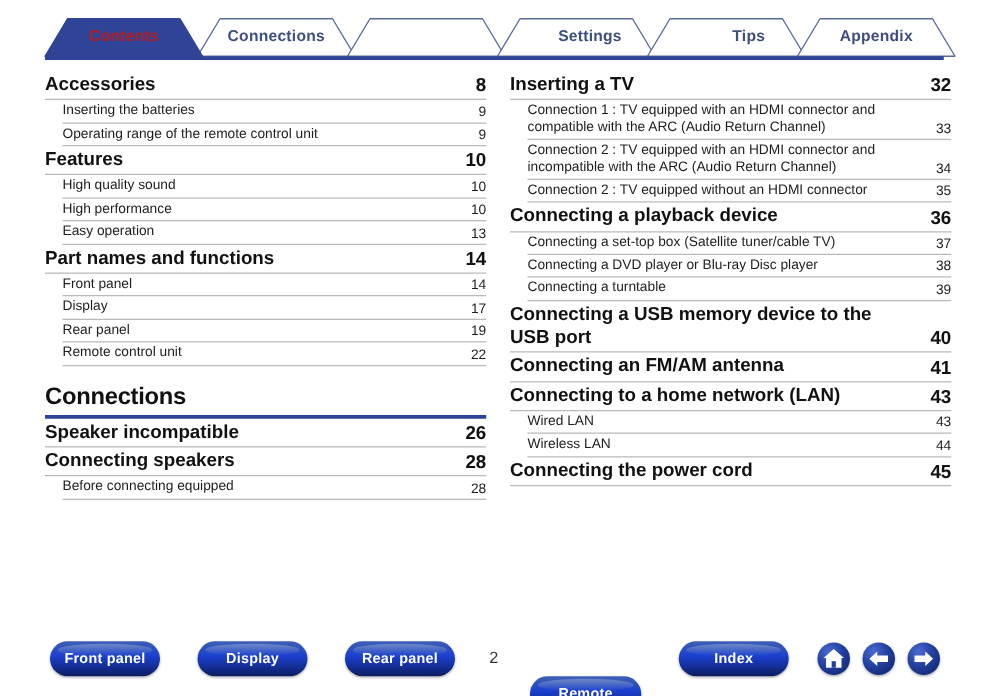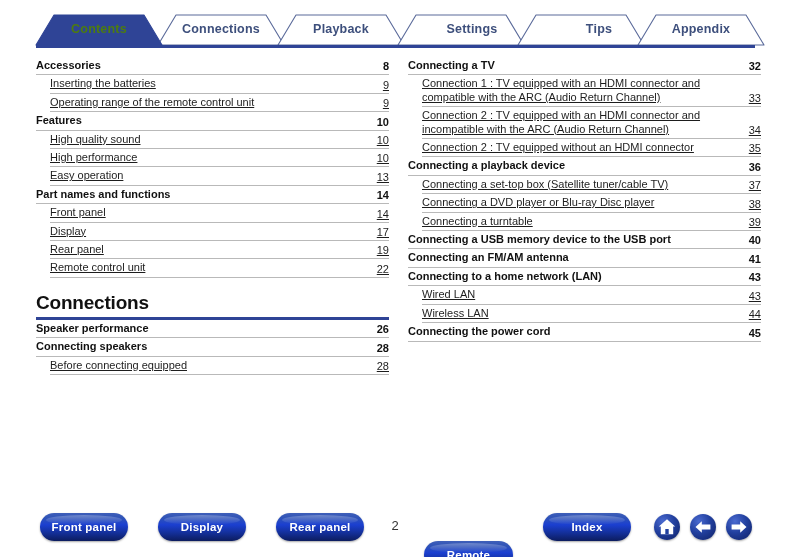--- a/index.html
+++ b/index.html
@@ -30,21 +30,21 @@
     top: 0;
     height: 34px;
     line-height: 34px;
     text-align: center;
     font-size: 12.5px;
     font-weight: bold;
     color: #3d4f7c;
     letter-spacing: .2px;
     white-space: nowrap;
   }
-  .tab-label.active { color: #4d7c0f; text-align: center; }
+  .tab-label.active { color: #b91c1c; text-align: center; }
 
   .tabrule {
     position: absolute;
     left: 36px;
     top: 45px;
     width: 719px;
     height: 3px;
     background: #2f4496;
   }
 
@@ -76,31 +76,30 @@
   .toc { width: 100%; }
   .row {
     display: flex;
     align-items: flex-end;
     justify-content: space-between;
     border-bottom: 1px solid #b9b9b9;
     box-sizing: border-box;
   }
   .row.lvl1 {
     padding: 2px 0 2px 0;
-    font-size: 11px;
+    font-size: 15px;
     font-weight: bold;
     color: #111111;
   }
   .row.lvl2 {
     margin-left: 14px;
     padding: 2px 0 2px 0;
     font-size: 11px;
     font-weight: normal;
     color: #1d1d1d;
-    text-decoration: underline;
   }
   .row .t {
     flex: 1 1 auto;
     padding-right: 10px;
     line-height: 1.22;
   }
   .row .p {
     flex: 0 0 auto;
     text-align: right;
     min-width: 18px;
@@ -186,21 +185,20 @@
       <path d="M398,33 L416,3 L506,3 L524,33 Z"></path>
       <path d="M518,33 L536,3 L626,3 L644,33 Z"></path>
       <path d="M638,33 L656,3 L746,3 L764,33 Z"></path>
     </g>
 
     <path d="M36,33 L54,3 L144,3 L162,33 Z" fill="#2f4496" stroke="#2f4496" stroke-width="1.1" stroke-linejoin="round"></path>
   </svg>
 
   <div class="tab-label active" style="left:36px;width:126px;">Contents</div>
   <div class="tab-label" style="left:158px;width:126px;">Connections</div>
-  <div class="tab-label" style="left:278px;width:126px;">Playback</div>
   <div class="tab-label" style="left:409px;width:126px;">Settings</div>
   <div class="tab-label" style="left:536px;width:126px;">Tips</div>
   <div class="tab-label" style="left:638px;width:126px;">Appendix</div>
 </div>
 <div class="tabrule"></div>
 
 <div class="col col-left">
   <div class="toc" id="left-toc">
       <div class="row lvl1">
         <div class="t">Accessories</div>
@@ -250,38 +248,38 @@
         <div class="t">Remote control unit</div>
         <div class="p">22</div>
       </div>
     </div>
 
   <div class="sect-head">Connections</div>
   <div class="sect-rule"></div>
 
   <div class="toc" id="left-toc-2">
       <div class="row lvl1">
-        <div class="t">Speaker performance</div>
+        <div class="t">Speaker incompatible</div>
         <div class="p">26</div>
       </div>
       <div class="row lvl1">
         <div class="t">Connecting speakers</div>
         <div class="p">28</div>
       </div>
       <div class="row lvl2">
         <div class="t">Before connecting equipped</div>
         <div class="p">28</div>
       </div>
     </div>
 </div>
 
 <div class="col col-right">
   <div class="toc" id="right-toc">
       <div class="row lvl1">
-        <div class="t">Connecting a TV</div>
+        <div class="t">Inserting a TV</div>
         <div class="p">32</div>
       </div>
       <div class="row lvl2">
         <div class="t">Connection 1 : TV equipped with an HDMI connector and compatible with the ARC (Audio Return Channel)</div>
         <div class="p">33</div>
       </div>
       <div class="row lvl2">
         <div class="t">Connection 2 : TV equipped with an HDMI connector and incompatible with the ARC (Audio Return Channel)</div>
         <div class="p">34</div>
       </div>

